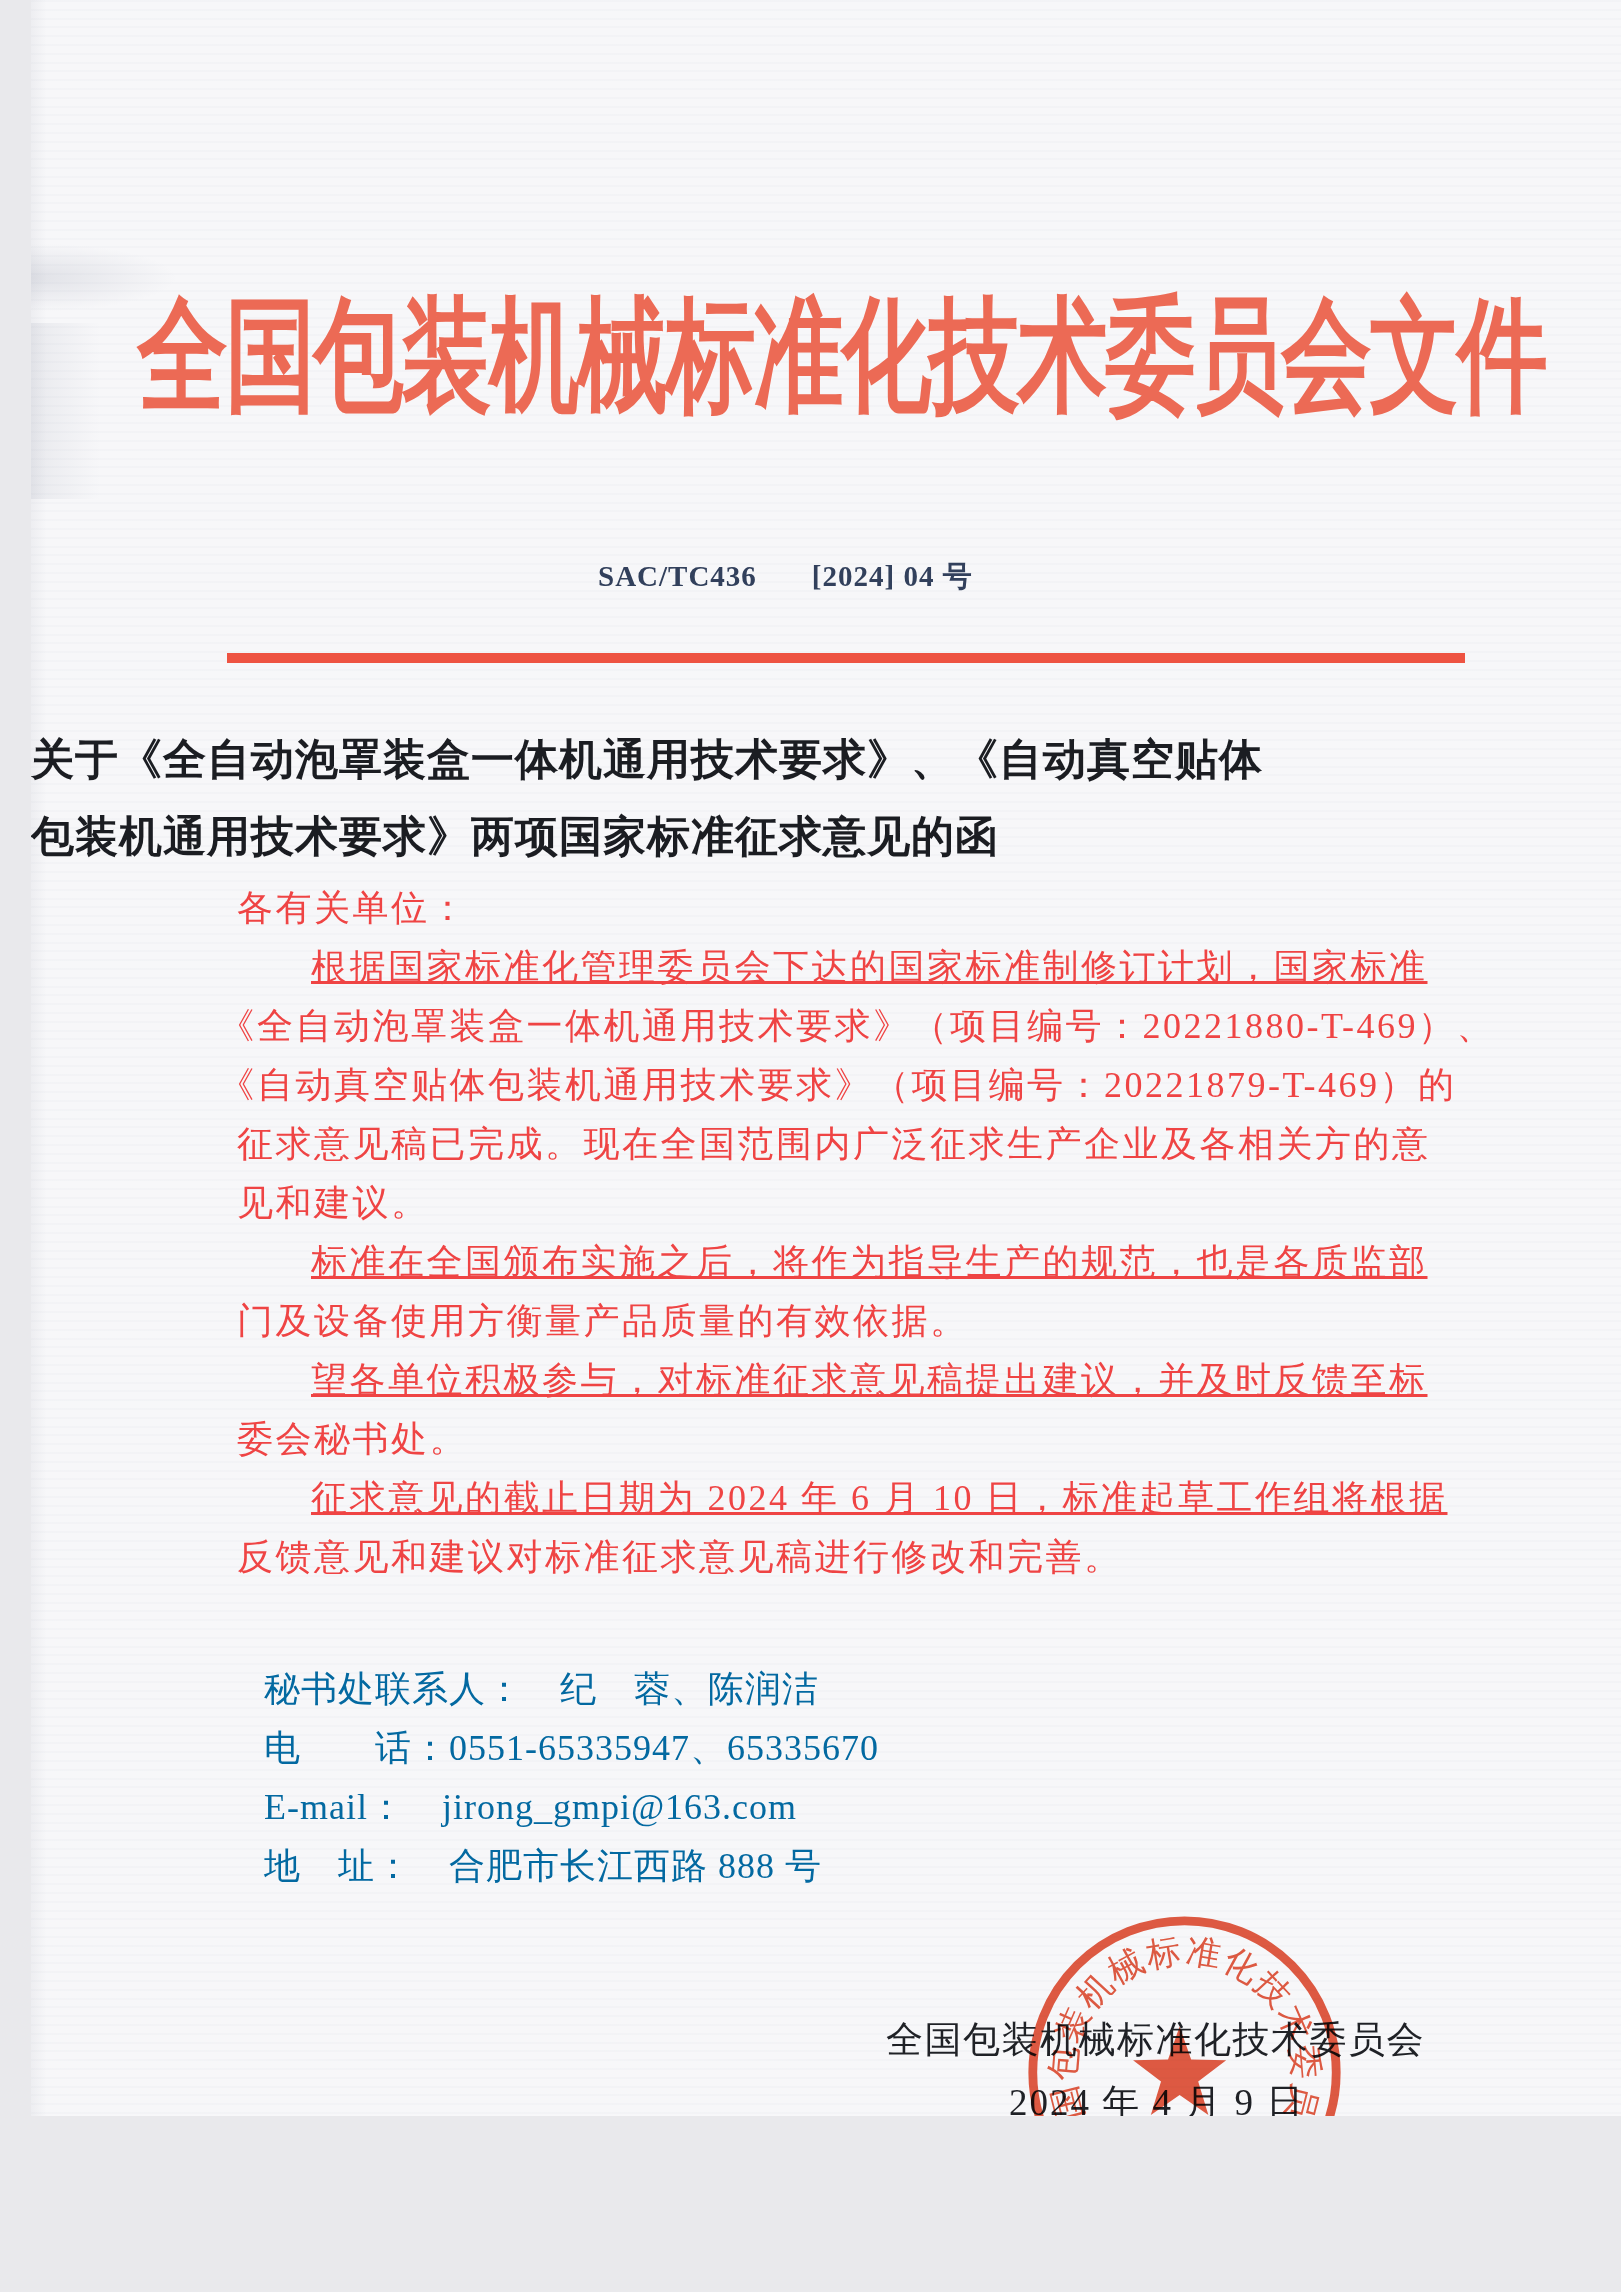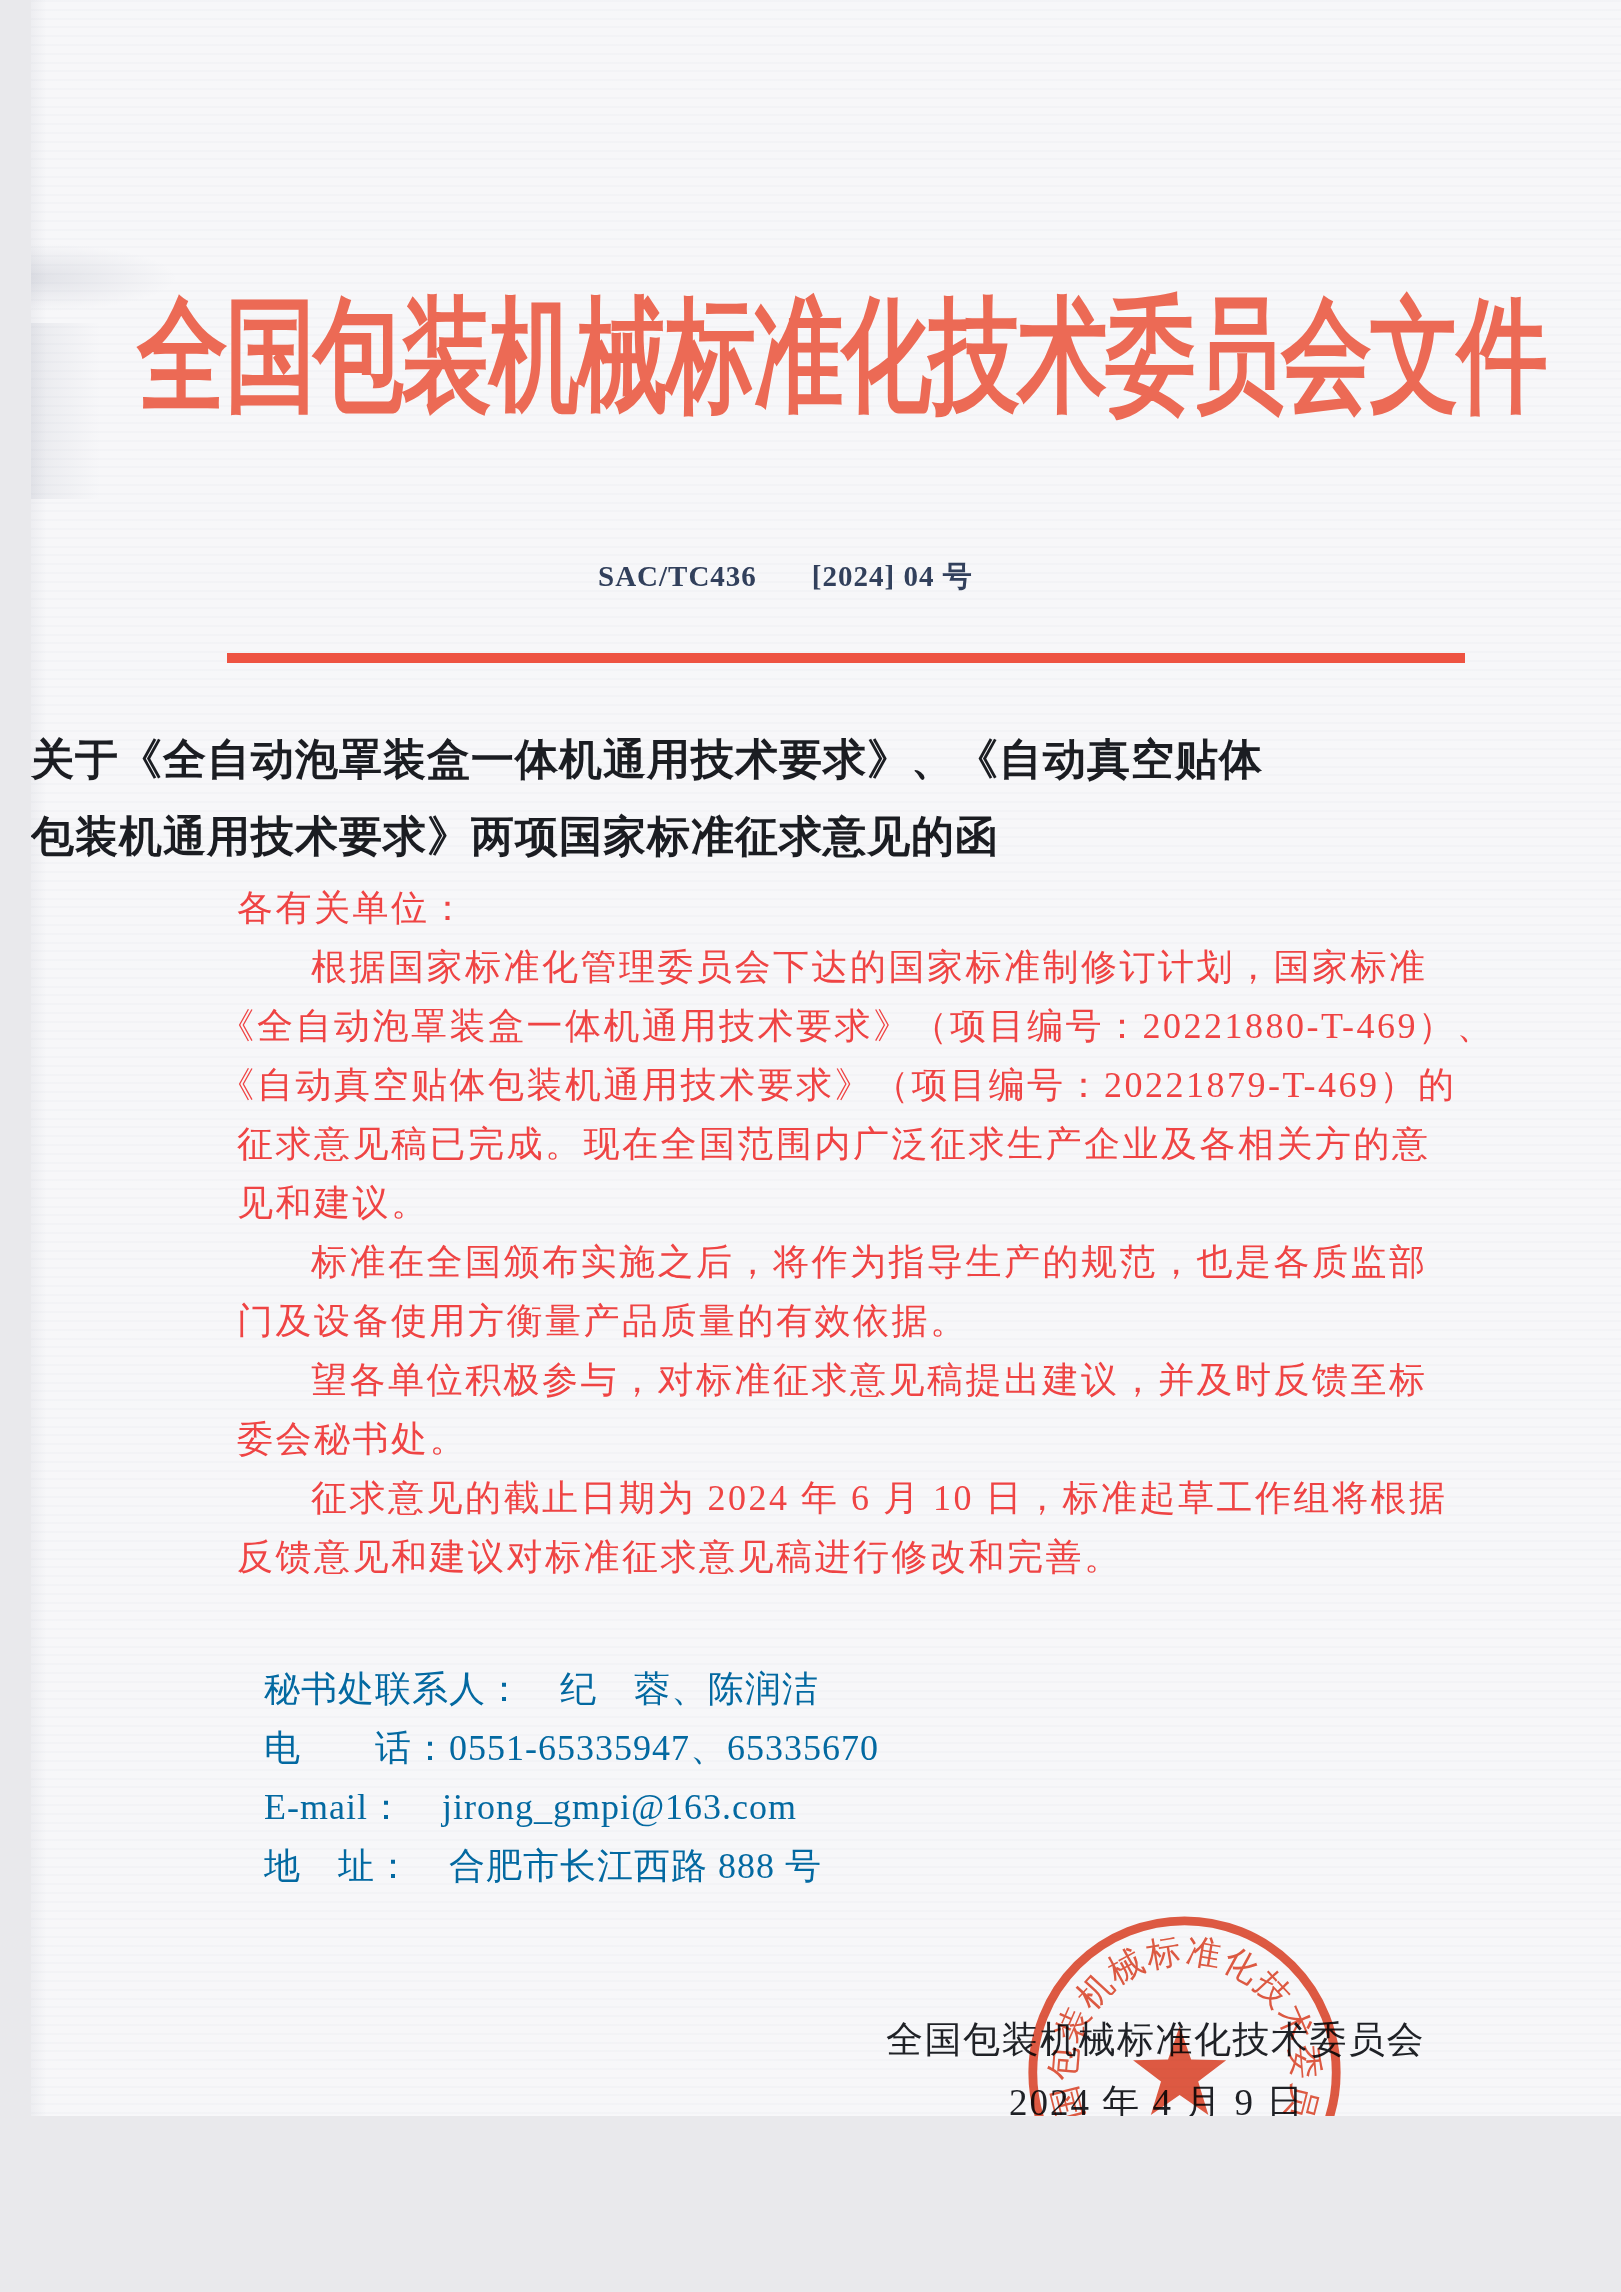--- a/index.html
+++ b/index.html
@@ -46,21 +46,21 @@
     text-align:left; color:#1b1d22; font-weight:bold;
     font-size:43px; line-height:77px; letter-spacing:1px;
     white-space:nowrap;
   }
   .body-block {
     position:absolute; left:206px; top:879px; width:1255px;
     font-size:36px; line-height:59px; color:#ef4444;
     letter-spacing:2.5px;
   }
   .body-block .line { white-space:nowrap; }
-  .body-block .indent { text-indent:74px; }
+  .body-block .indent { text-indent:74px;text-decoration:underline; }
   .body-block .hang { margin-left:-18.6px; }
   .contact-block {
     position:absolute; left:233px; top:1660px;
     font-size:36px; line-height:59px; color:#0369a1;
     letter-spacing:1px;
   }
   .contact-block .line { white-space:nowrap; }
   .signature-org {
     position:absolute; left:855px; top:2015px;
     font-size:37px; color:#1f2126; letter-spacing:1.5px; white-space:nowrap;

